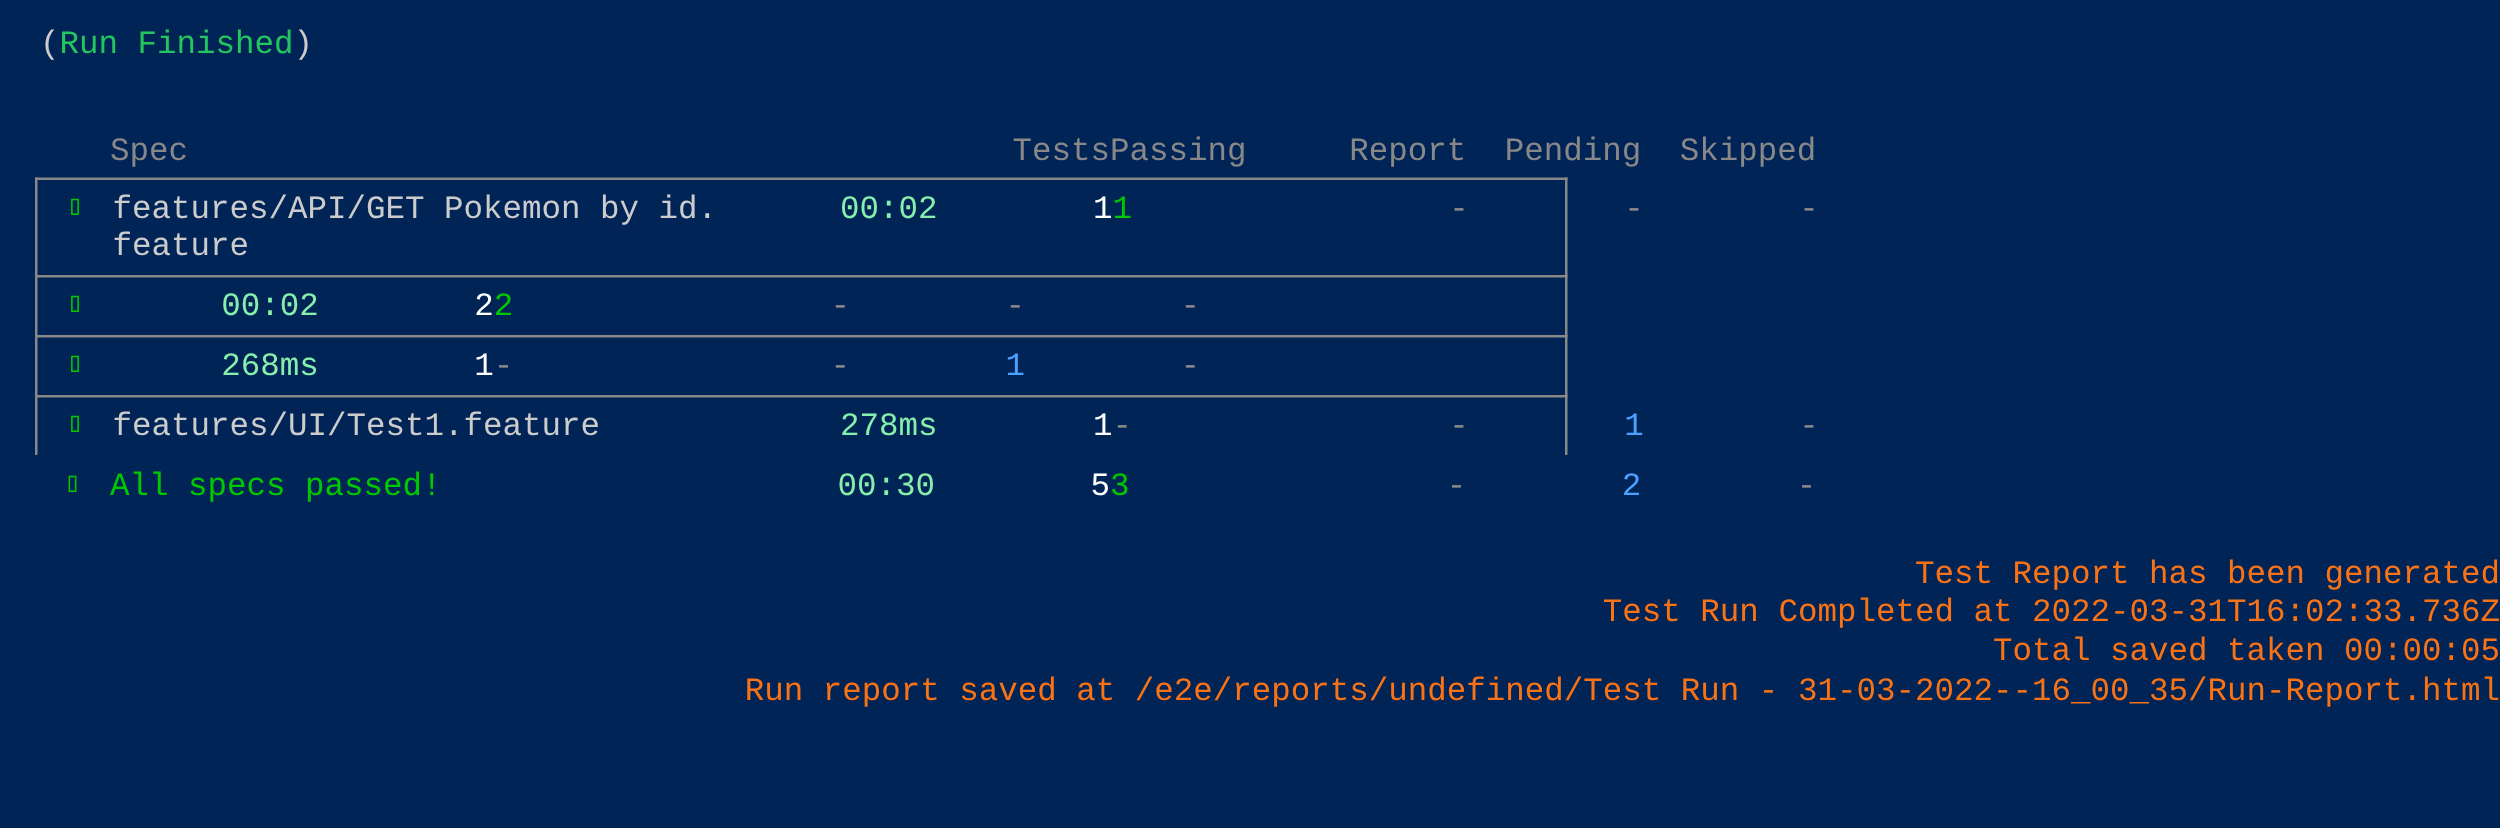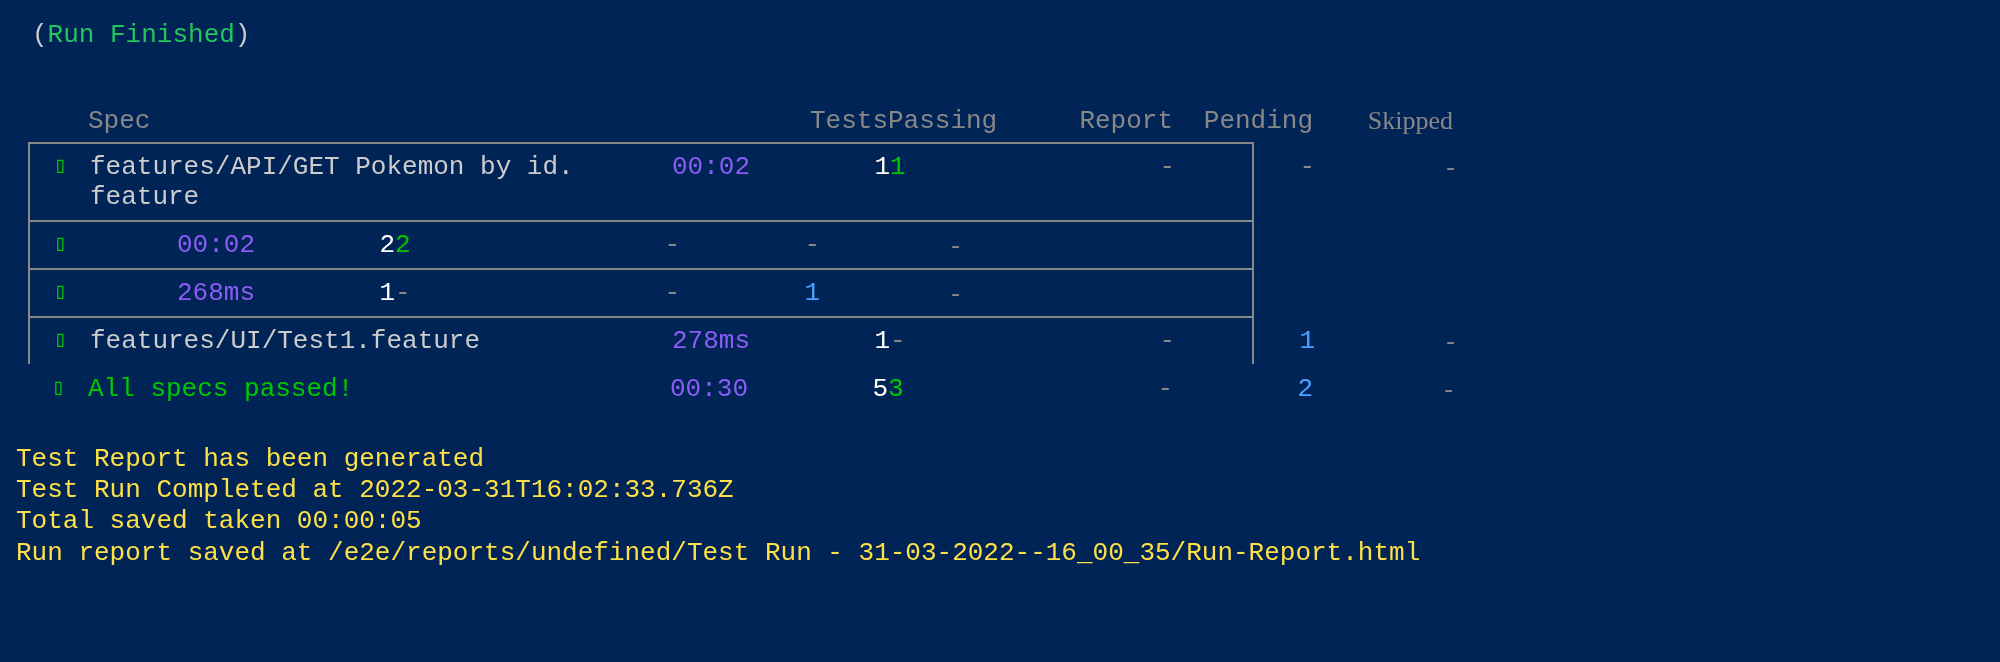--- a/index.html
+++ b/index.html
@@ -62,21 +62,21 @@
     .col-spec {
       width: 495px;
       flex-shrink: 0;
       word-break: break-all;
       padding-right: 10px;
     }
     .col-time {
       width: 165px;
       text-align: right;
       flex-shrink: 0;
-      color: #8b5cf6;
+      color: #86efac;
     }
     .col-tests {
       width: 140px;
       text-align: right;
       flex-shrink: 0;
     }
     .col-passing {
       width: 145px;
       text-align: left;
       flex-shrink: 0;
@@ -88,43 +88,43 @@
     }
     .col-pending {
       width: 140px;
       text-align: right;
       flex-shrink: 0;
     }
     .col-skipped {
       width: 140px;
       text-align: right;
       flex-shrink: 0;
-      font-family: Liberation Serif, serif;
     }
     .green {
       color: #00c800;
     }
     .blue {
       color: #4ca0ff;
     }
     .white {
       color: #ffffff;
     }
     .gray {
       color: #888888;
     }
     .green-icon {
       color: #00c800;
       font-size: 22px;
     }
     .footer-text {
       margin-top: 30px;
-      padding-left: 16px;
-      color: #fde047;
+      padding-left: 3px;
+      color: #f97316;
       line-height: 1.2;
+      text-align: right;
     }
     .footer-text div {
       white-space: nowrap;
     }
   </style>
 </head>
 <body>
 
 <div class="run-finished">
   <span class="paren">(</span><span class="text">Run Finished</span><span class="paren">)</span>

